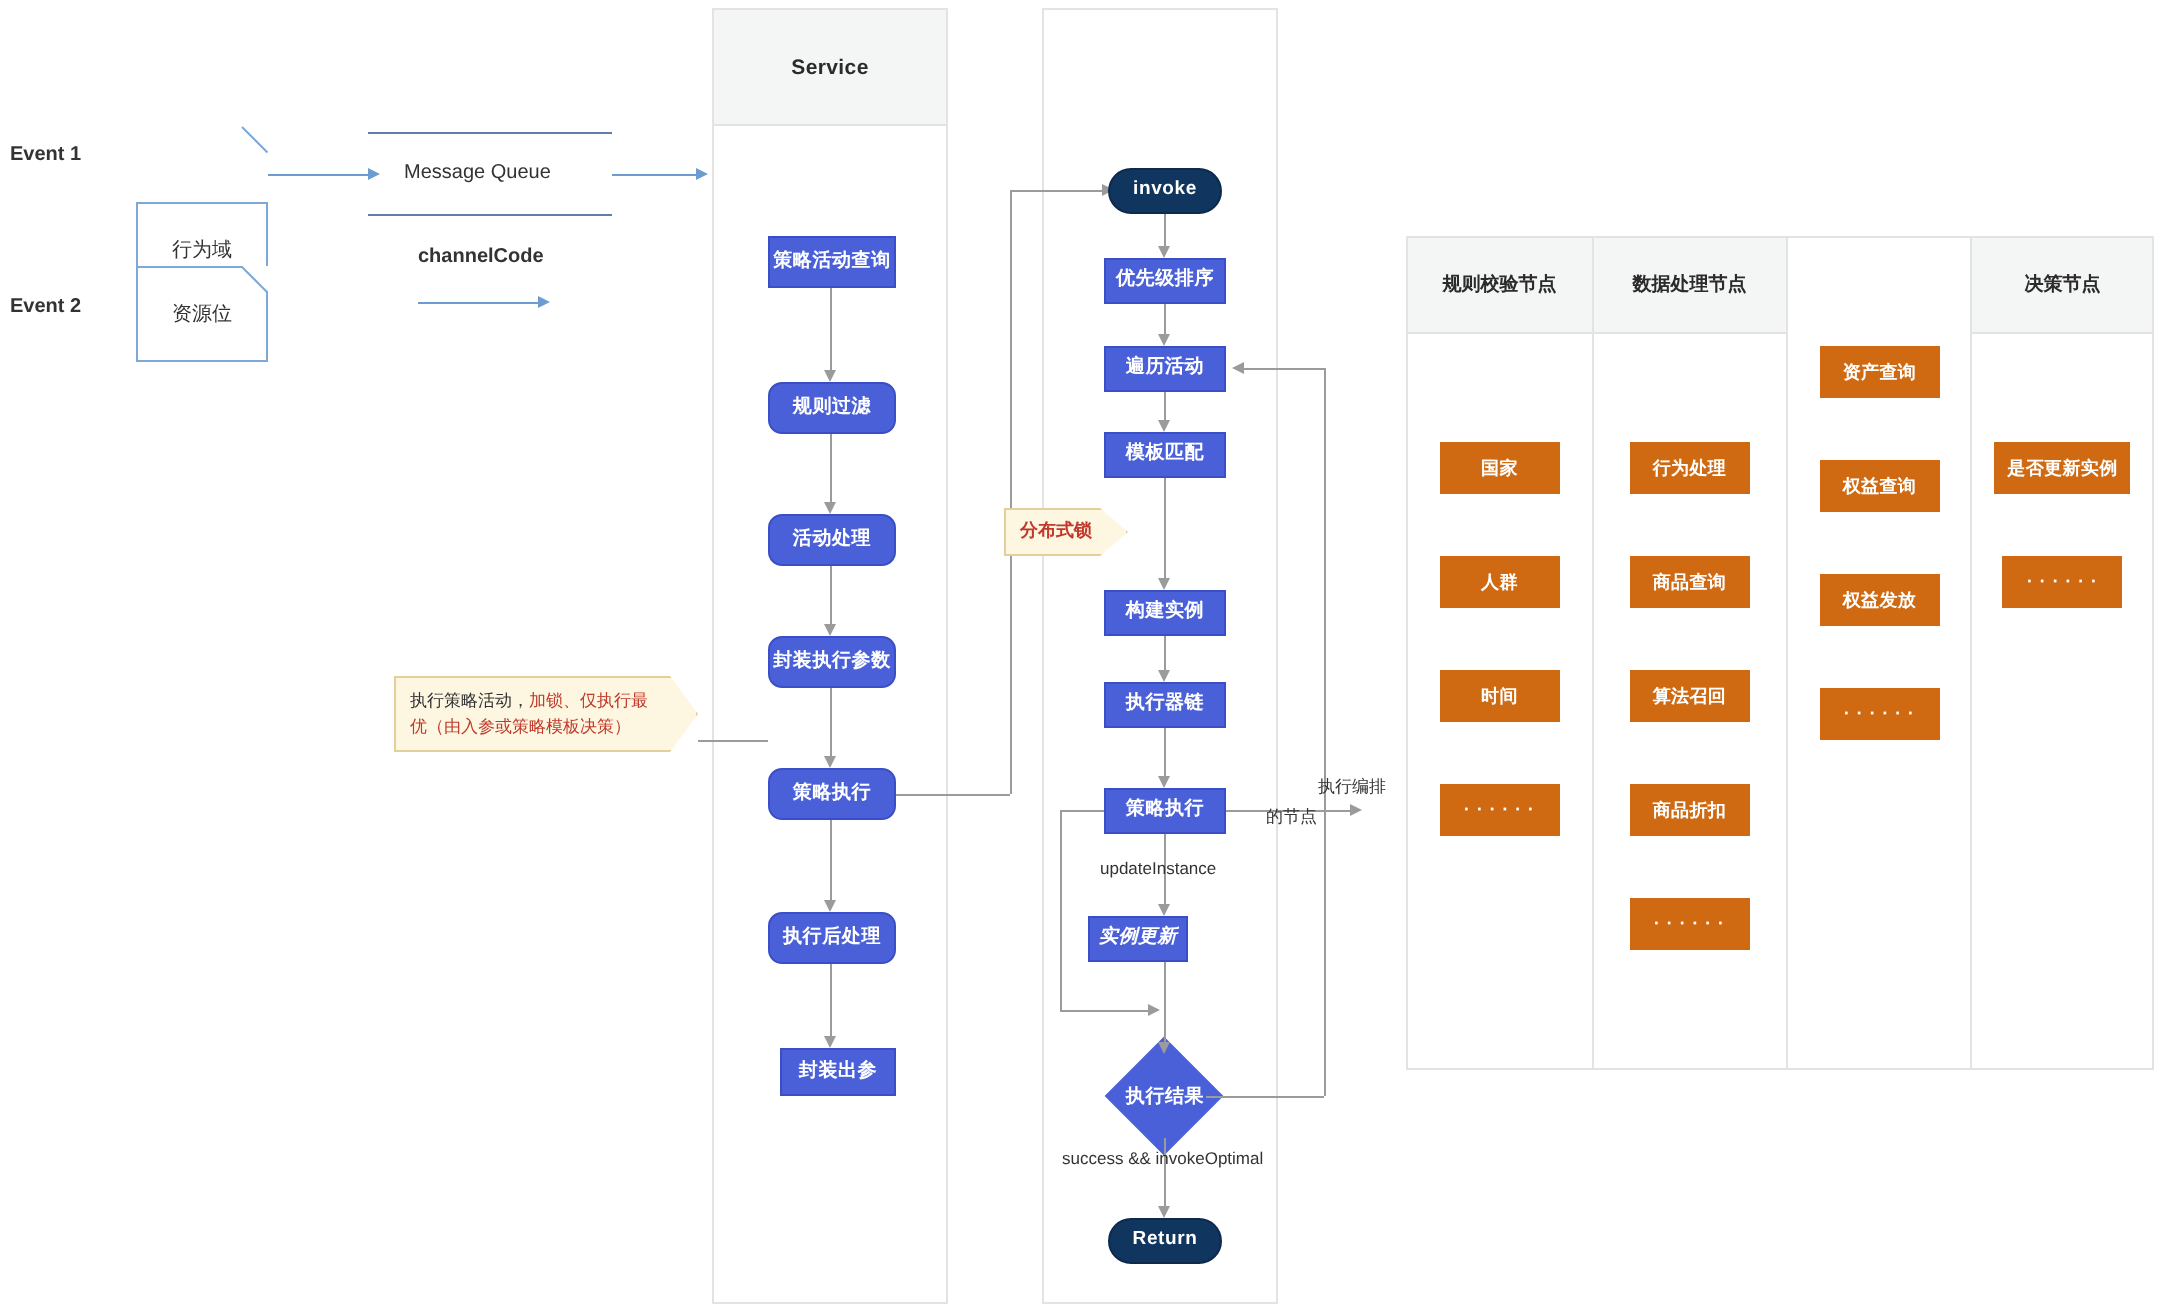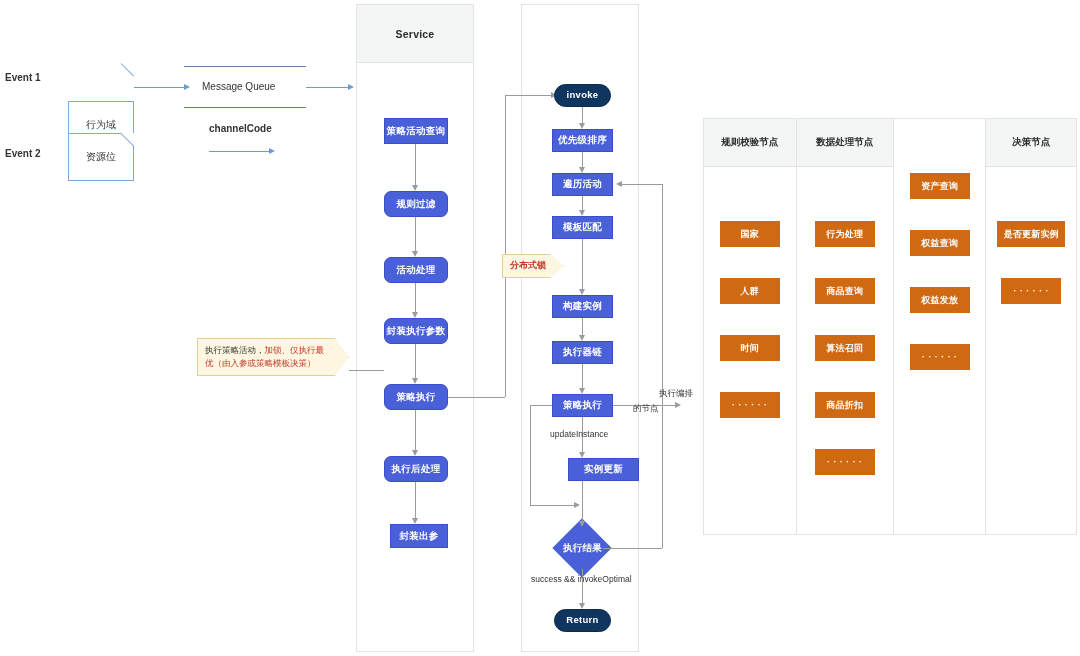--- a/index.html
+++ b/index.html
@@ -314,21 +314,21 @@
   </div>
   <div class="node n-blue" style="left:552px; top:295px; width:61px; height:23px;">
     <span>构建实例</span>
   </div>
   <div class="node n-blue" style="left:552px; top:341px; width:61px; height:23px;">
     <span>执行器链</span>
   </div>
   <div class="node n-blue" style="left:552px; top:394px; width:61px; height:23px;">
     <span>策略执行</span>
   </div>
-  <div class="node n-blue" style="left:568px; top:458px; width:71px; height:23px;">
+  <div class="node n-blue" style="left:544px; top:458px; width:50px; height:23px;font-style:italic;">
     <span>实例更新</span>
   </div>
 
   <div class="diamond" style="left:561px; top:527px; width:42px; height:42px;"></div>
   <div class="diamond-label" style="left:549px; top:540px; width:67px; height:16px;">
     <span>执行结果</span>
   </div>
 
   <div class="node n-navy-pill" style="left:554px; top:609px; width:57px; height:23px;">
     <span>Return</span>

